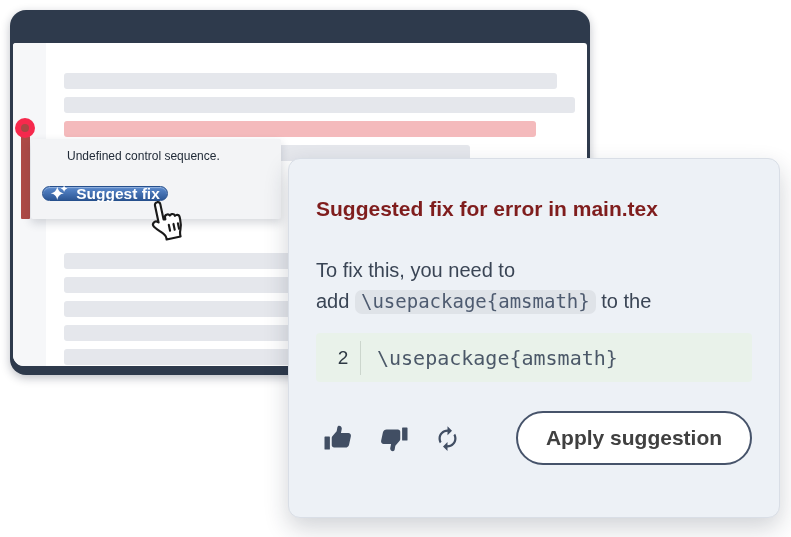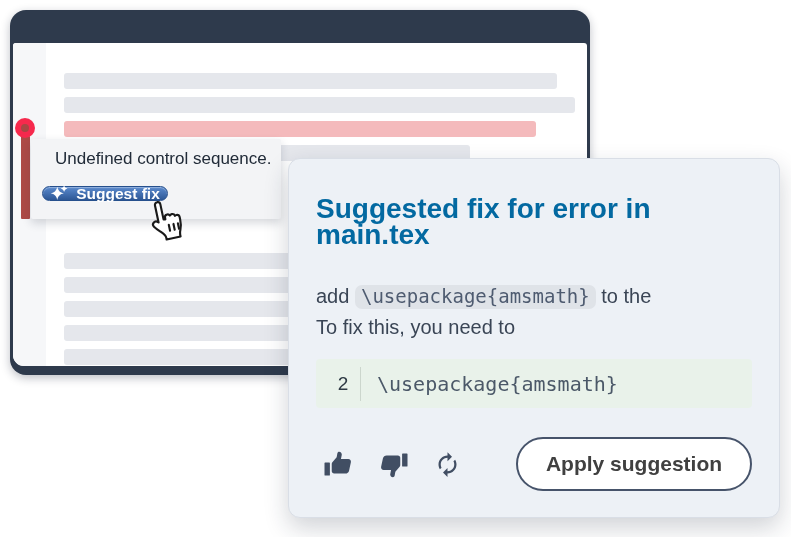--- a/index.html
+++ b/index.html
@@ -45,21 +45,21 @@
     background:#ad4a46; border-radius:1px; z-index:2;
   }
 
   
   .tooltip {
     position:absolute; left:31px; top:139px; width:250px; height:80px;
     background:#f3f4f6; box-shadow:0 4px 10px rgba(30,40,60,.18); z-index:2;
     border-radius:2px;
   }
   .tooltip-msg {
-    position:absolute; left:24px; top:10px; font-size:17px; color:#212b38;
+    position:absolute; left:36px; top:10px; font-size:12px; color:#212b38;
     white-space:nowrap;
   }
   .suggest-btn {
     position:absolute; left:11px; top:47px; width:126px; height:15px;
     border-radius:16px; border:1px solid #26508d;
     background:linear-gradient(180deg,#5b8ace 0%,#2d5795 100%);
     box-shadow:inset 0 1px 1px rgba(255,255,255,.35);
     color:#ffffff; display:flex; align-items:center; justify-content:center; gap:7px;
     font-family:inherit; font-size:15.5px; font-weight:700; cursor:pointer; padding:0;
   }
@@ -67,21 +67,21 @@
   
   .cursor { position:absolute; left:146px; top:197px; z-index:6; pointer-events:none; }
 
   
   .card {
     position:absolute; left:288px; top:158px; width:492px; height:360px;
     background:#edf1f6; border:1px solid #d9dee6; border-radius:12px;
     box-shadow:0 10px 24px rgba(25,35,55,.2); z-index:4;
     padding:37px 27px 0 27px;
   }
-  .card-title { font-size:28px; line-height:26px; font-weight:700; color:#0369a1; }
+  .card-title { font-size:21px; line-height:26px; font-weight:700; color:#7f1d1d; }
   .card-body  { margin-top:33px; font-size:20px; line-height:31px; color:#3a4555; }
   .body-line  { display:block; }
   .inline-code {
     font-family:"DejaVu Sans Mono", monospace; font-size:19px;
     background:#dfe3e8; color:#4e5b70; border-radius:7px; padding:0 6px 2px 6px;
   }
   .code-block {
     margin-top:16px; height:49px; background:#e9f2ea; border-radius:4px;
     display:flex; align-items:center;
   }
@@ -141,22 +141,22 @@
         <path d="M8.3 2.1c.85 0 1.55.7 1.55 1.55v8.6l1 .18v-.9c0-.85.7-1.55 1.55-1.55.6 0 1.15.35 1.4.9.27-.33.68-.55 1.15-.55.78 0 1.43.55 1.55 1.28.24-.18.55-.3.88-.3.85 0 1.55.7 1.55 1.55v1.4c0 2.55-.4 4.1-1.02 5.5-.47 1.02-.73 1.65-.73 2.72v1.12H9.2v-1.05c0-1.3-.75-2.1-1.95-3.4-1.35-1.45-2.55-2.65-3.5-4-.5-.73-.4-1.65.27-2.2.72-.6 1.8-.57 2.45.1l.3.3V3.65c0-.85.7-1.55 1.55-1.55z"></path>
         <path d="M12.1 19.2v-3.4M14.75 19.2v-3.3M17.25 19.2v-3.1" fill="none" stroke-linecap="round"></path>
       </g>
     </svg>
   </div>
 
   <div class="card">
     <div class="card-title">Suggested fix for error in main.tex</div>
 
     <div class="card-body">
+      <span class="body-line">To fix this, you need to</span>
       <span class="body-line"><span>add </span><span class="inline-code">\usepackage{amsmath}</span><span> to the</span></span>
-      <span class="body-line">To fix this, you need to</span>
     </div>
 
     <div class="code-block">
       <span class="code-ln">2</span>
       <span class="code-sep"></span>
       <code class="code-text">\usepackage{amsmath}</code>
     </div>
 
     <div class="card-footer">
       <button class="icon-btn thumb-up-btn">

